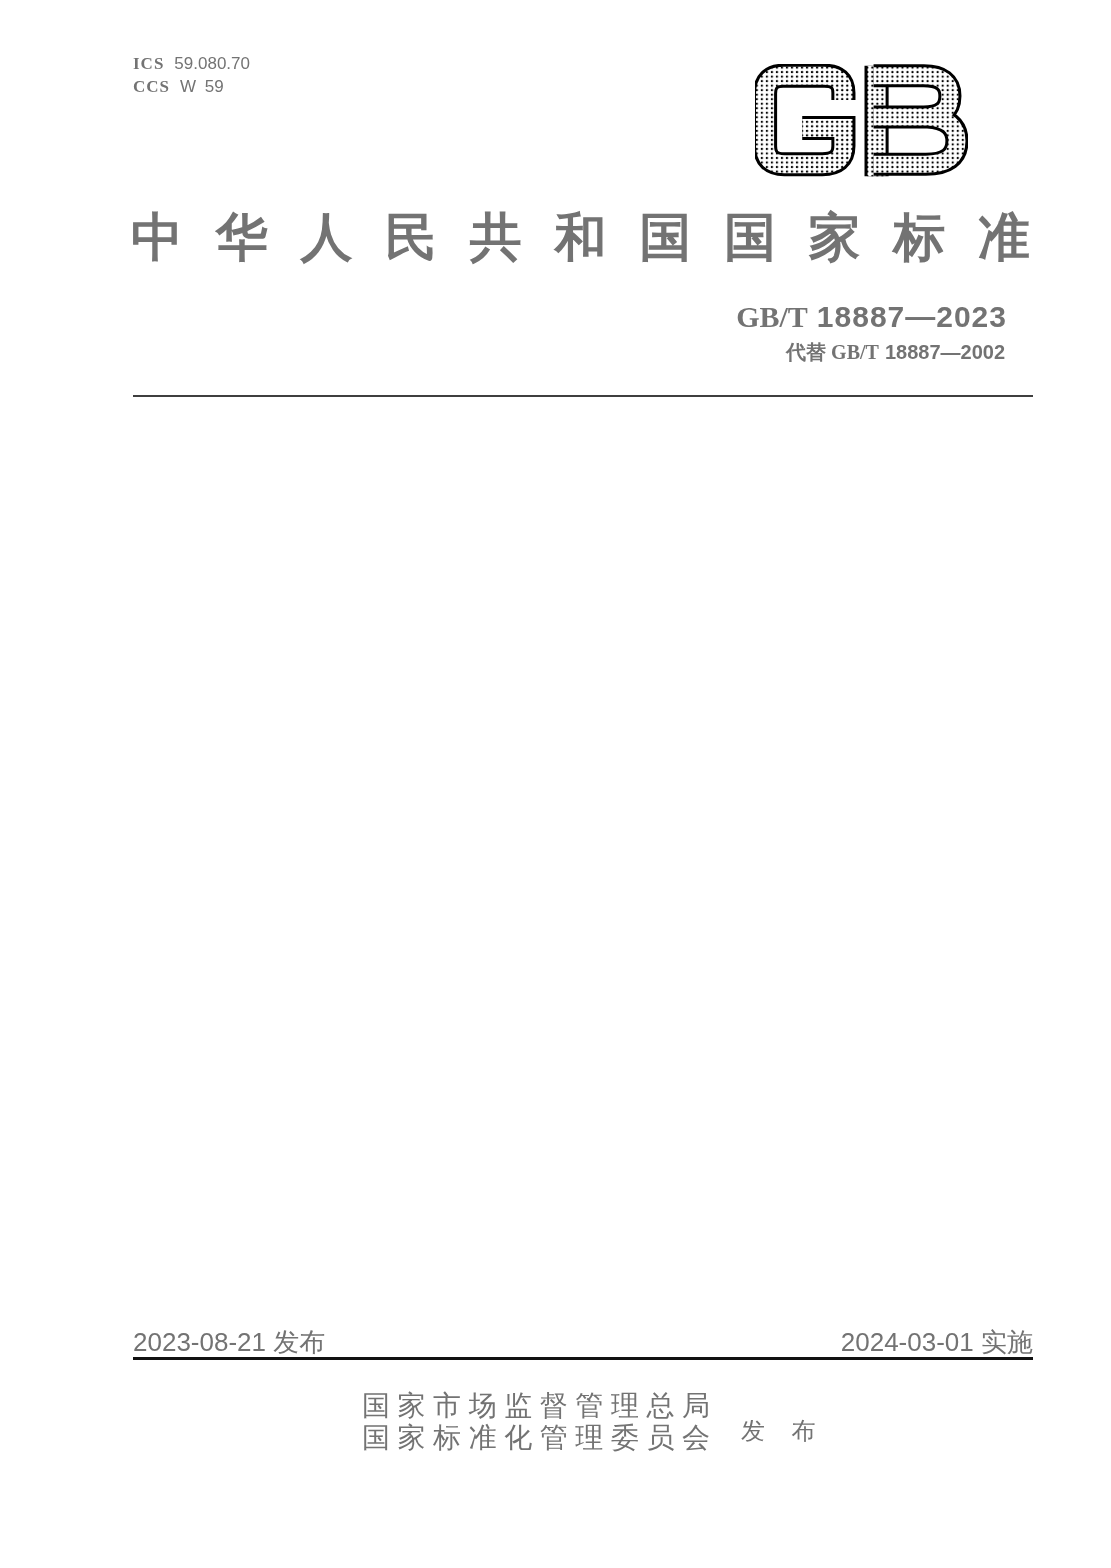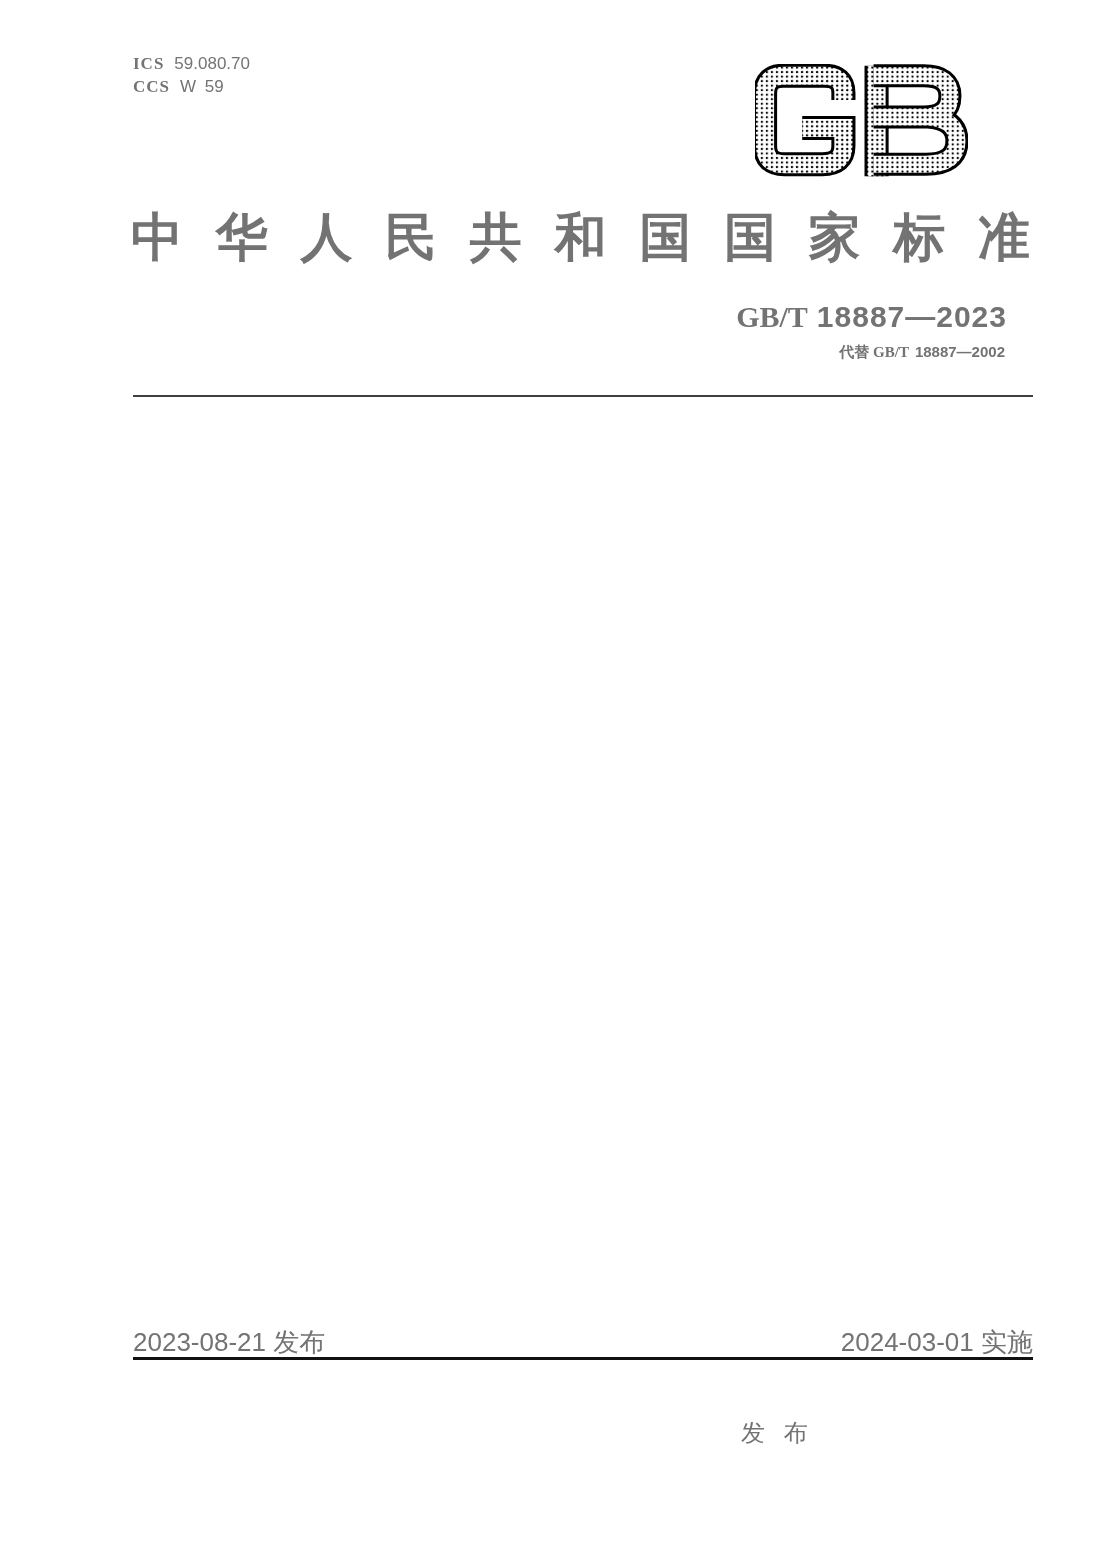--- a/index.html
+++ b/index.html
@@ -84,21 +84,21 @@
     margin-left: 9px;
     letter-spacing: 1px;
   }
 
   
   .replaces {
     position: absolute;
     right: 106px;
     top: 341px;
     font-weight: bold;
-    font-size: 15px;
+    font-size: 20px;
     line-height: 22px;
     white-space: nowrap;
   }
   .replaces .rep-prefix { font-family: "Liberation Serif", serif; }
   .replaces .rep-number {
     font-family: "Liberation Sans", sans-serif;
     margin-left: 6px;
   }
 
   .rule { position: absolute; left: 133px; width: 900px; }
@@ -158,21 +158,21 @@
   .pub-line {
     text-align: justify;
     text-align-last: justify;
     text-justify: inter-character;
     white-space: nowrap;
   }
   .issued-by {
     position: absolute;
     left: 741px;
     top: 1419px;
-    font-family: Liberation Sans, sans-serif;
+    font-family: Liberation Mono, monospace;
     font-size: 24px;
     line-height: 28px;
     word-spacing: 12px;
     white-space: nowrap;
   }
 </style>
 </head>
 <body>
 
 <div class="page">
@@ -218,16 +218,20 @@
   </div>
 
   <div class="rule rule-top"></div>
 
 
   <div class="date date-issue">2023-08-21 发布</div>
   <div class="date date-impl">2024-03-01 实施</div>
 
   <div class="rule rule-bottom"></div>
 
+  <div class="publishers">
+    <div class="pub-line">国家市场监督管理总局</div>
+    <div class="pub-line">国家标准化管理委员会</div>
+  </div>
 
   <div class="issued-by">发 布</div>
 
 </div>
 
 </body></html>

